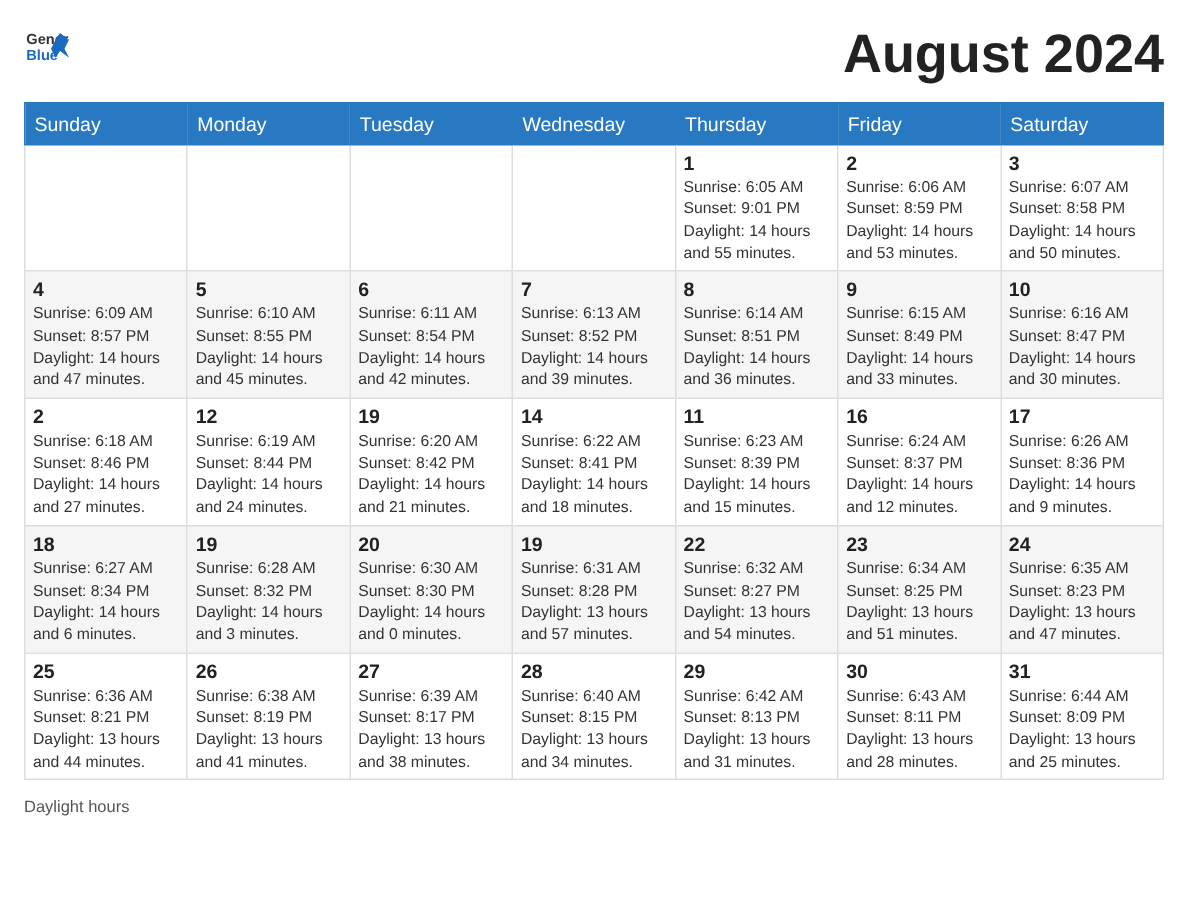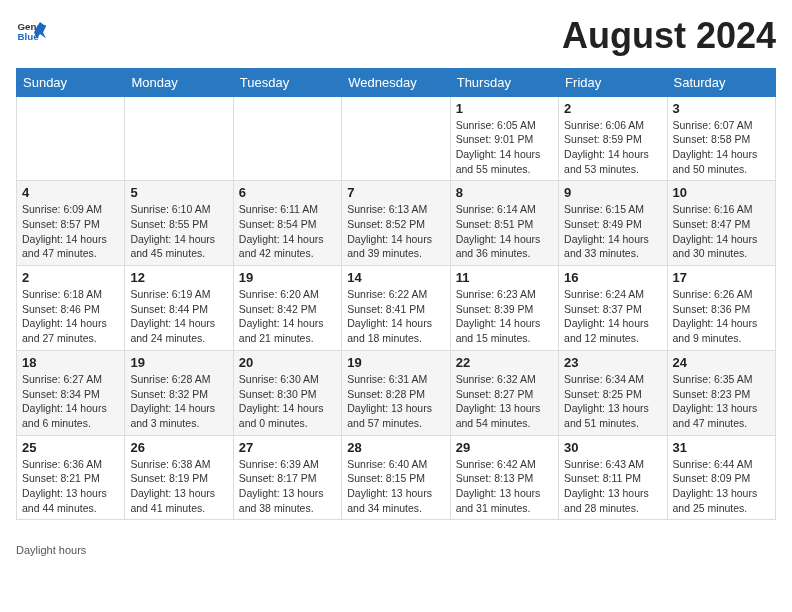--- a/index.html
+++ b/index.html
@@ -72,21 +72,21 @@
     }
     .day-info {
       font-size: 10.5px;
       color: #333;
       line-height: 1.4;
     }
     .empty-cell {
       background: #fff !important;
     }
     .footer {
-      margin-top: 24px;
+      margin-top: 12px;
       font-size: 11px;
       color: #555;
     }
   </style>
 </head>
 <body>
 
 <div class="header-section">
   <div class="logo">
     <svg class="logo-icon" viewBox="0 0 40 40" xmlns="http://www.w3.org/2000/svg">

